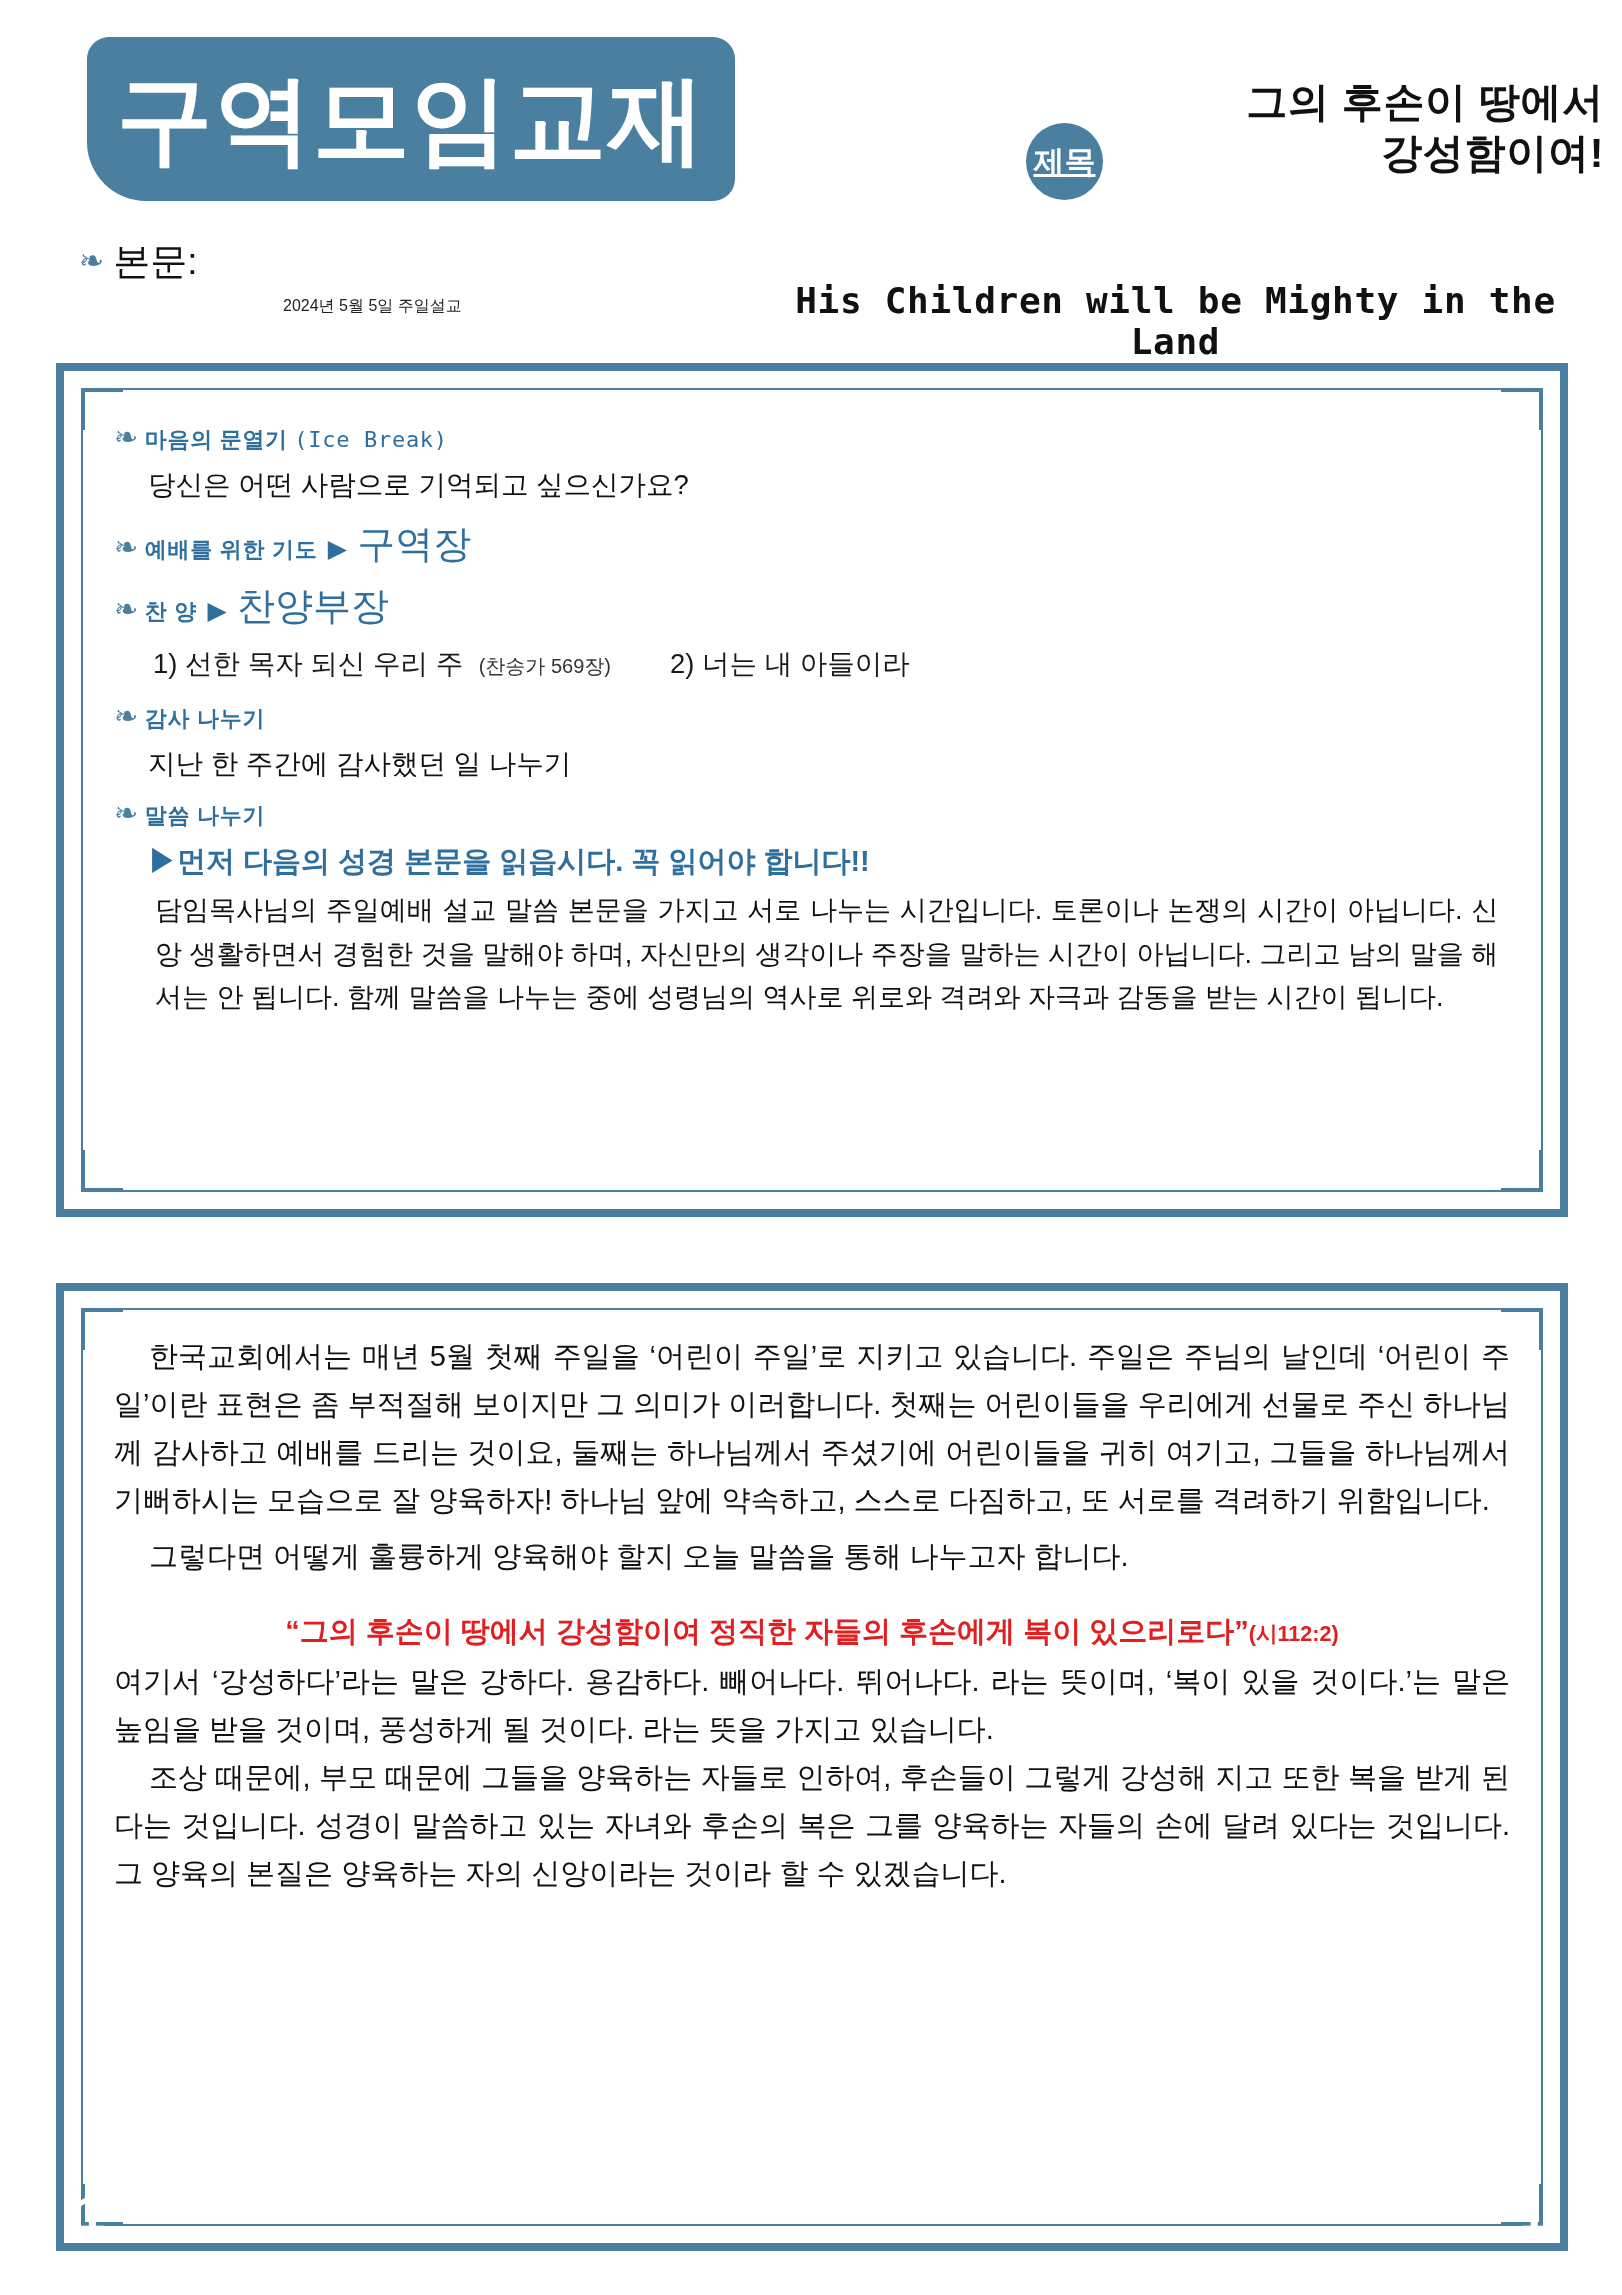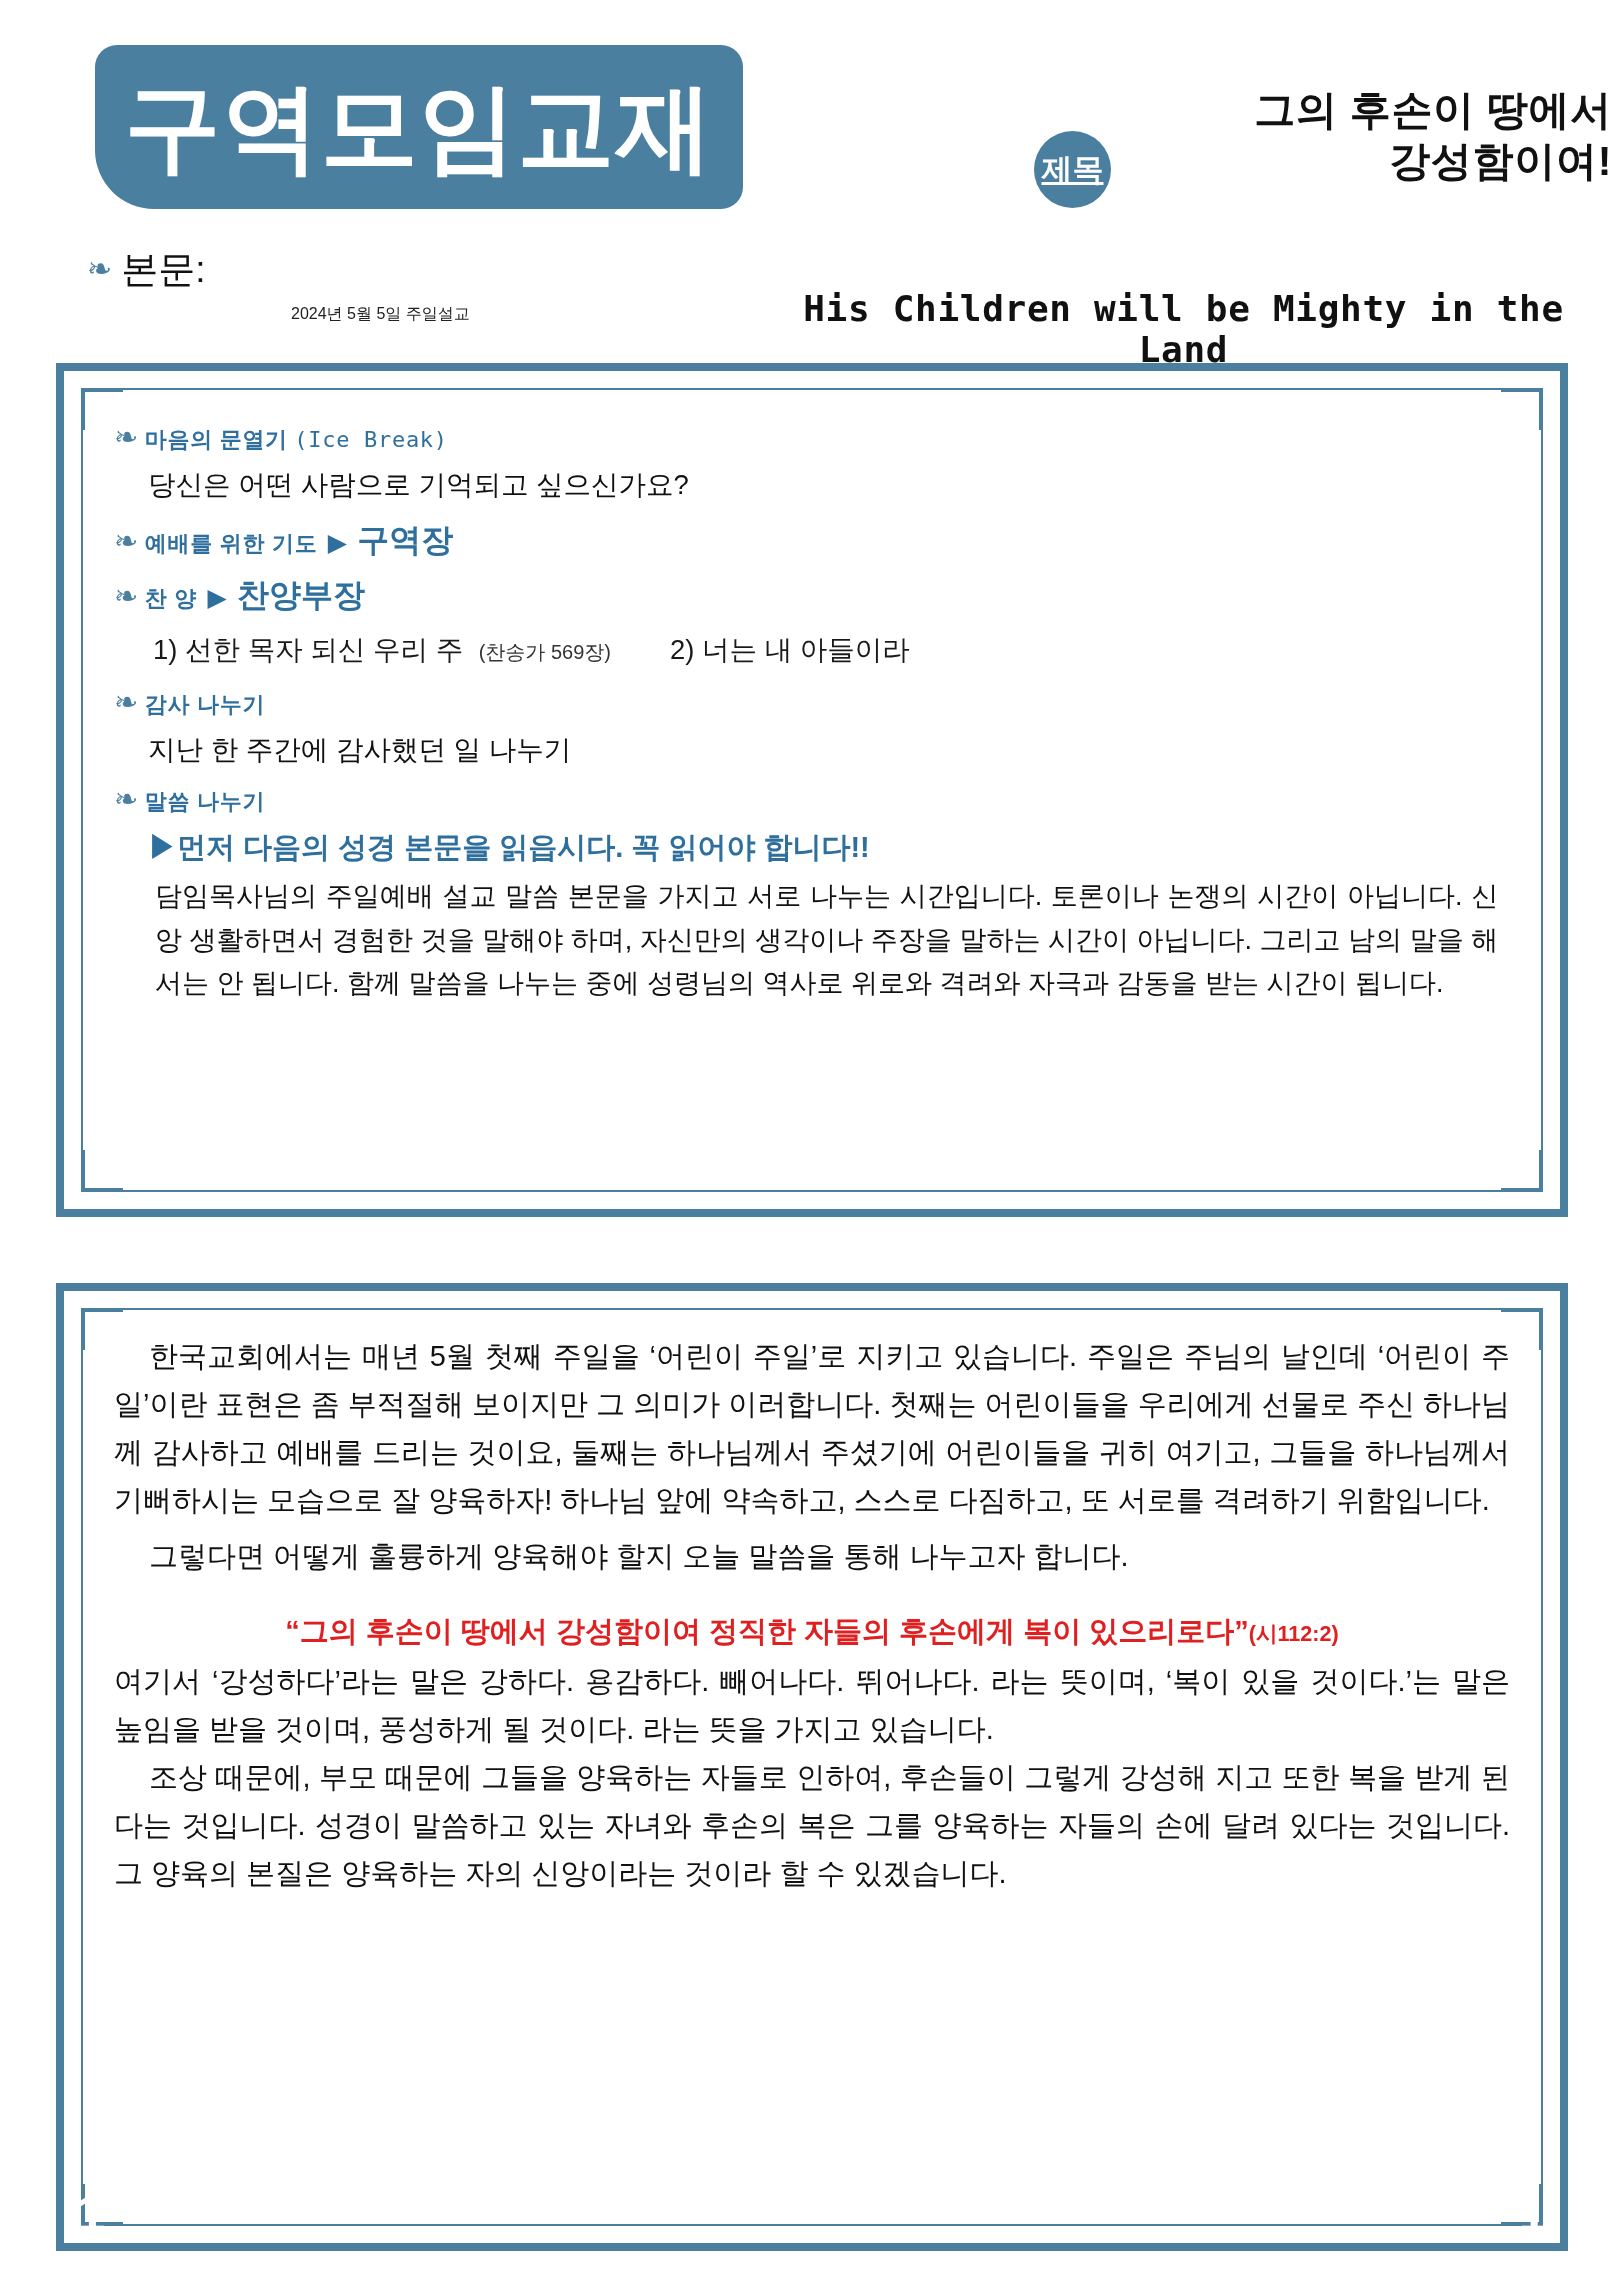--- a/index.html
+++ b/index.html
@@ -12,21 +12,21 @@
     height: 2295px;
     font-family: "Liberation Sans", sans-serif;
     color: #1a1a1a;
     position: relative;
     overflow: hidden;
   }
   .page {
     position: relative;
     width: 1550px;
     height: 2295px;
-    padding: 16px;
+    padding: 8px;
     box-sizing: border-box;
   }
 
   
   .header {
     position: relative;
     height: 347px;
   }
   .title-badge {
     position: absolute;
@@ -177,22 +177,22 @@
     font-family: "DejaVu Sans Mono", monospace;
     letter-spacing: 0.7px;
   }
   .sec-head .arrow {
     color: #2e6f9e;
     font-size: 25px;
     margin: 0 3.9px;
   }
   .sec-head .swho {
     color: #2e6f9e;
-    font-size: 32px;
-    font-weight: bold;
+    font-size: 38px;
+    font-weight: normal;
   }
   .sec-body {
     font-size: 27.5px;
     color: #111111;
     margin: 9.2px 0 14.4px 34px;
     line-height: 1.5;
   }
   .praise-row {
     display: flex;
     gap: 59px;

